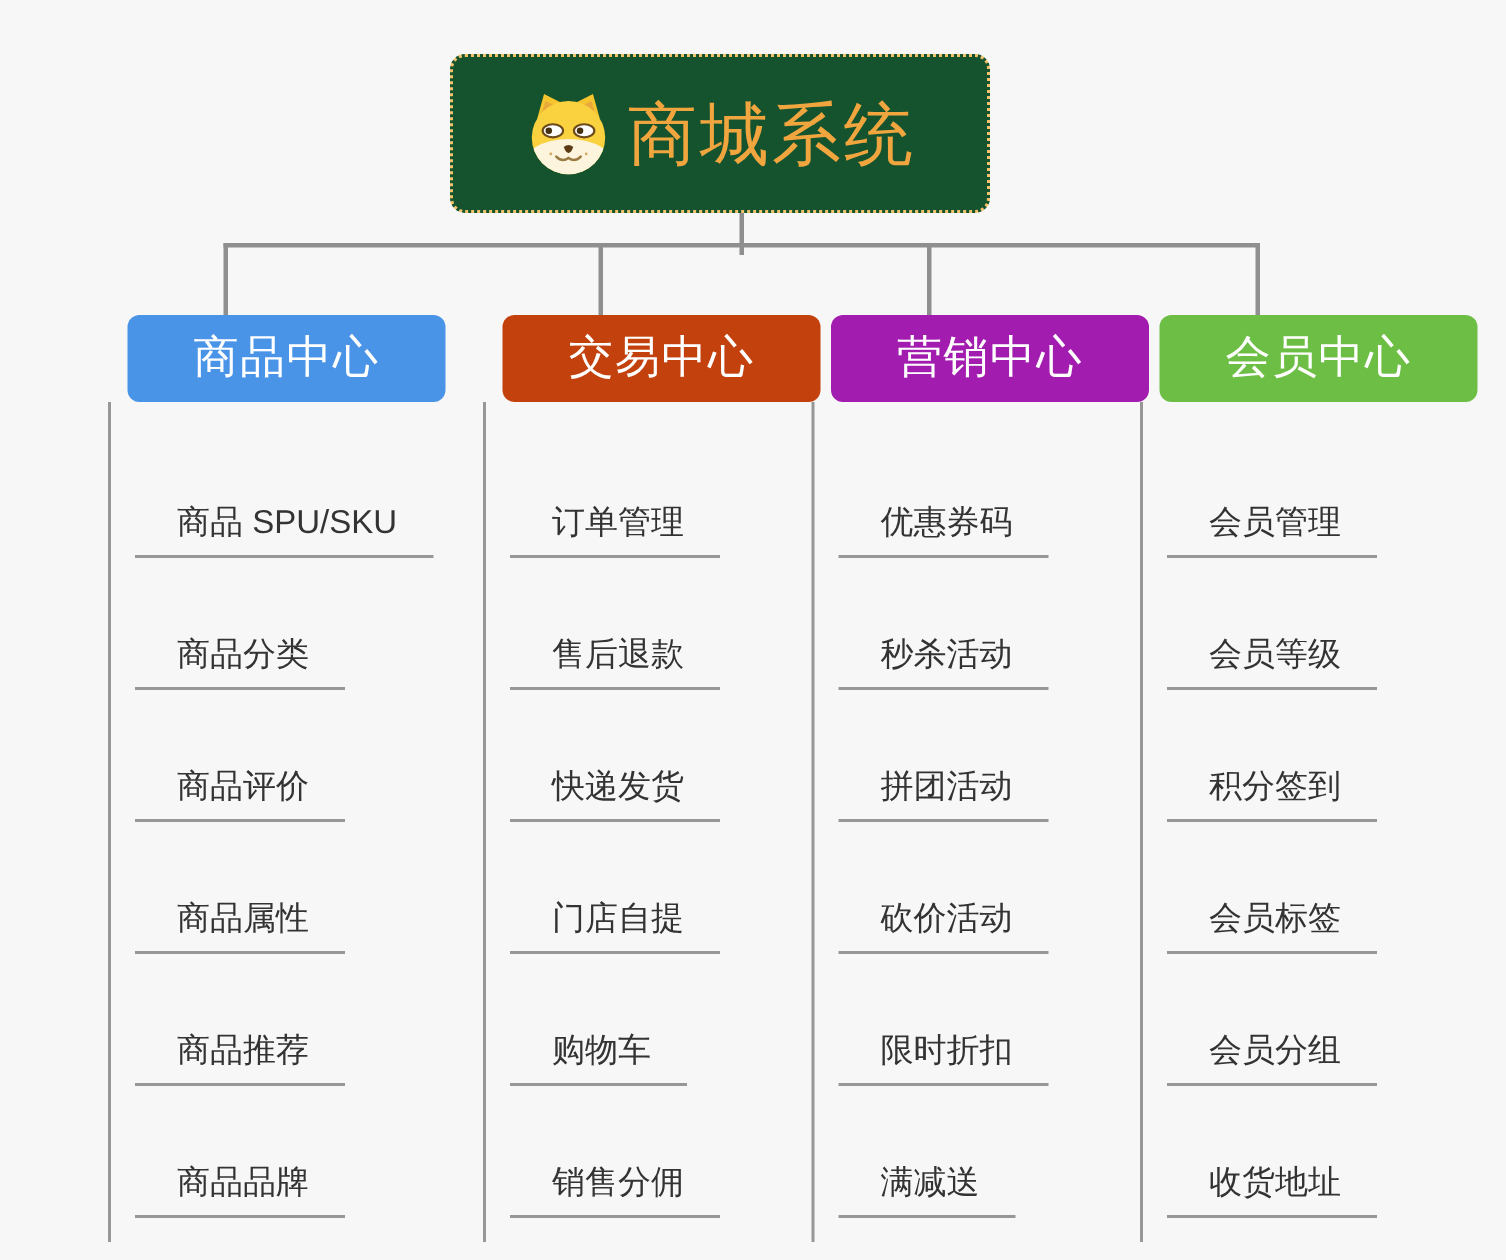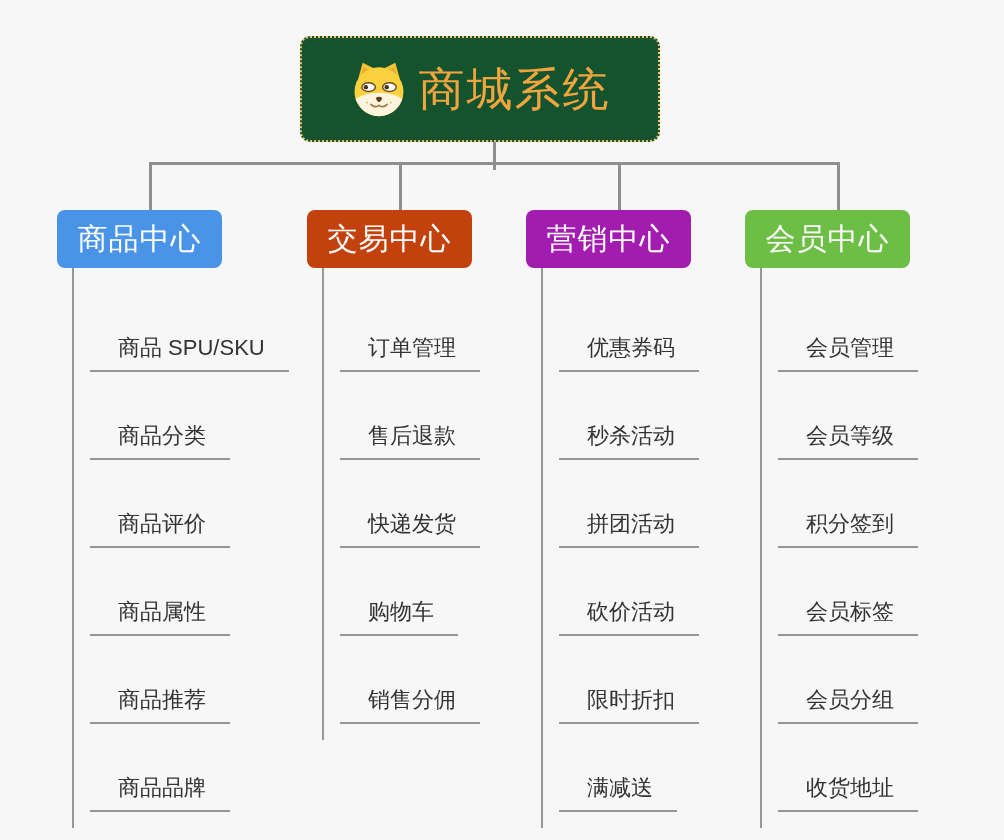--- a/index.html
+++ b/index.html
@@ -19,23 +19,23 @@
   .line{position:absolute;background:#8f8f8f;}
   .stem{left:493px;top:141px;width:3px;height:29px;}
   .bus{left:149px;top:162px;width:691px;height:3px;}
   .drop{top:162px;width:3px;height:48px;}
   .drop.d0{left:149px;} .drop.d1{left:399px;} .drop.d2{left:618px;} .drop.d3{left:837px;}
 
   
   .branch{position:absolute;top:210px;}
   .branch.b0{left:57px;} .branch.b1{left:307px;} .branch.b2{left:526px;} .branch.b3{left:745px;}
   .branch-node{
-    width:165px;height:58px;border-radius:8px;box-sizing:border-box;
+    width:212px;height:58px;border-radius:8px;box-sizing:border-box;
     display:flex;align-items:center;justify-content:center;
-    color:#ffffff;font-size:30px;letter-spacing:1px;line-height:1;
+    color:#ffffff;font-size:30px;letter-spacing:1px;line-height:1;margin-left:28px;
   }
   .leaves{
     list-style:none;margin:0 0 0 15px;padding:16px;
     border-left:2px solid #979797;
   }
   .leaves li{height:88px;display:flex;align-items:flex-end;}
   .leaf-label{
     display:inline-block;white-space:nowrap;
     border-bottom:2px solid #979797;
     padding:0 24px 9px 28px;
@@ -107,20 +107,23 @@
       <li>
           <span class="leaf-label">订单管理</span>
         </li>
       <li>
           <span class="leaf-label">售后退款</span>
         </li>
       <li>
           <span class="leaf-label">快递发货</span>
         </li>
       <li>
+          <span class="leaf-label">门店自提</span>
+        </li>
+      <li>
           <span class="leaf-label">购物车</span>
         </li>
       <li>
           <span class="leaf-label">销售分佣</span>
         </li>
     </ul>
   </div>
 
   <div class="branch b2">
     <div class="branch-node" style="background-color: #a21caf;">营销中心</div>

